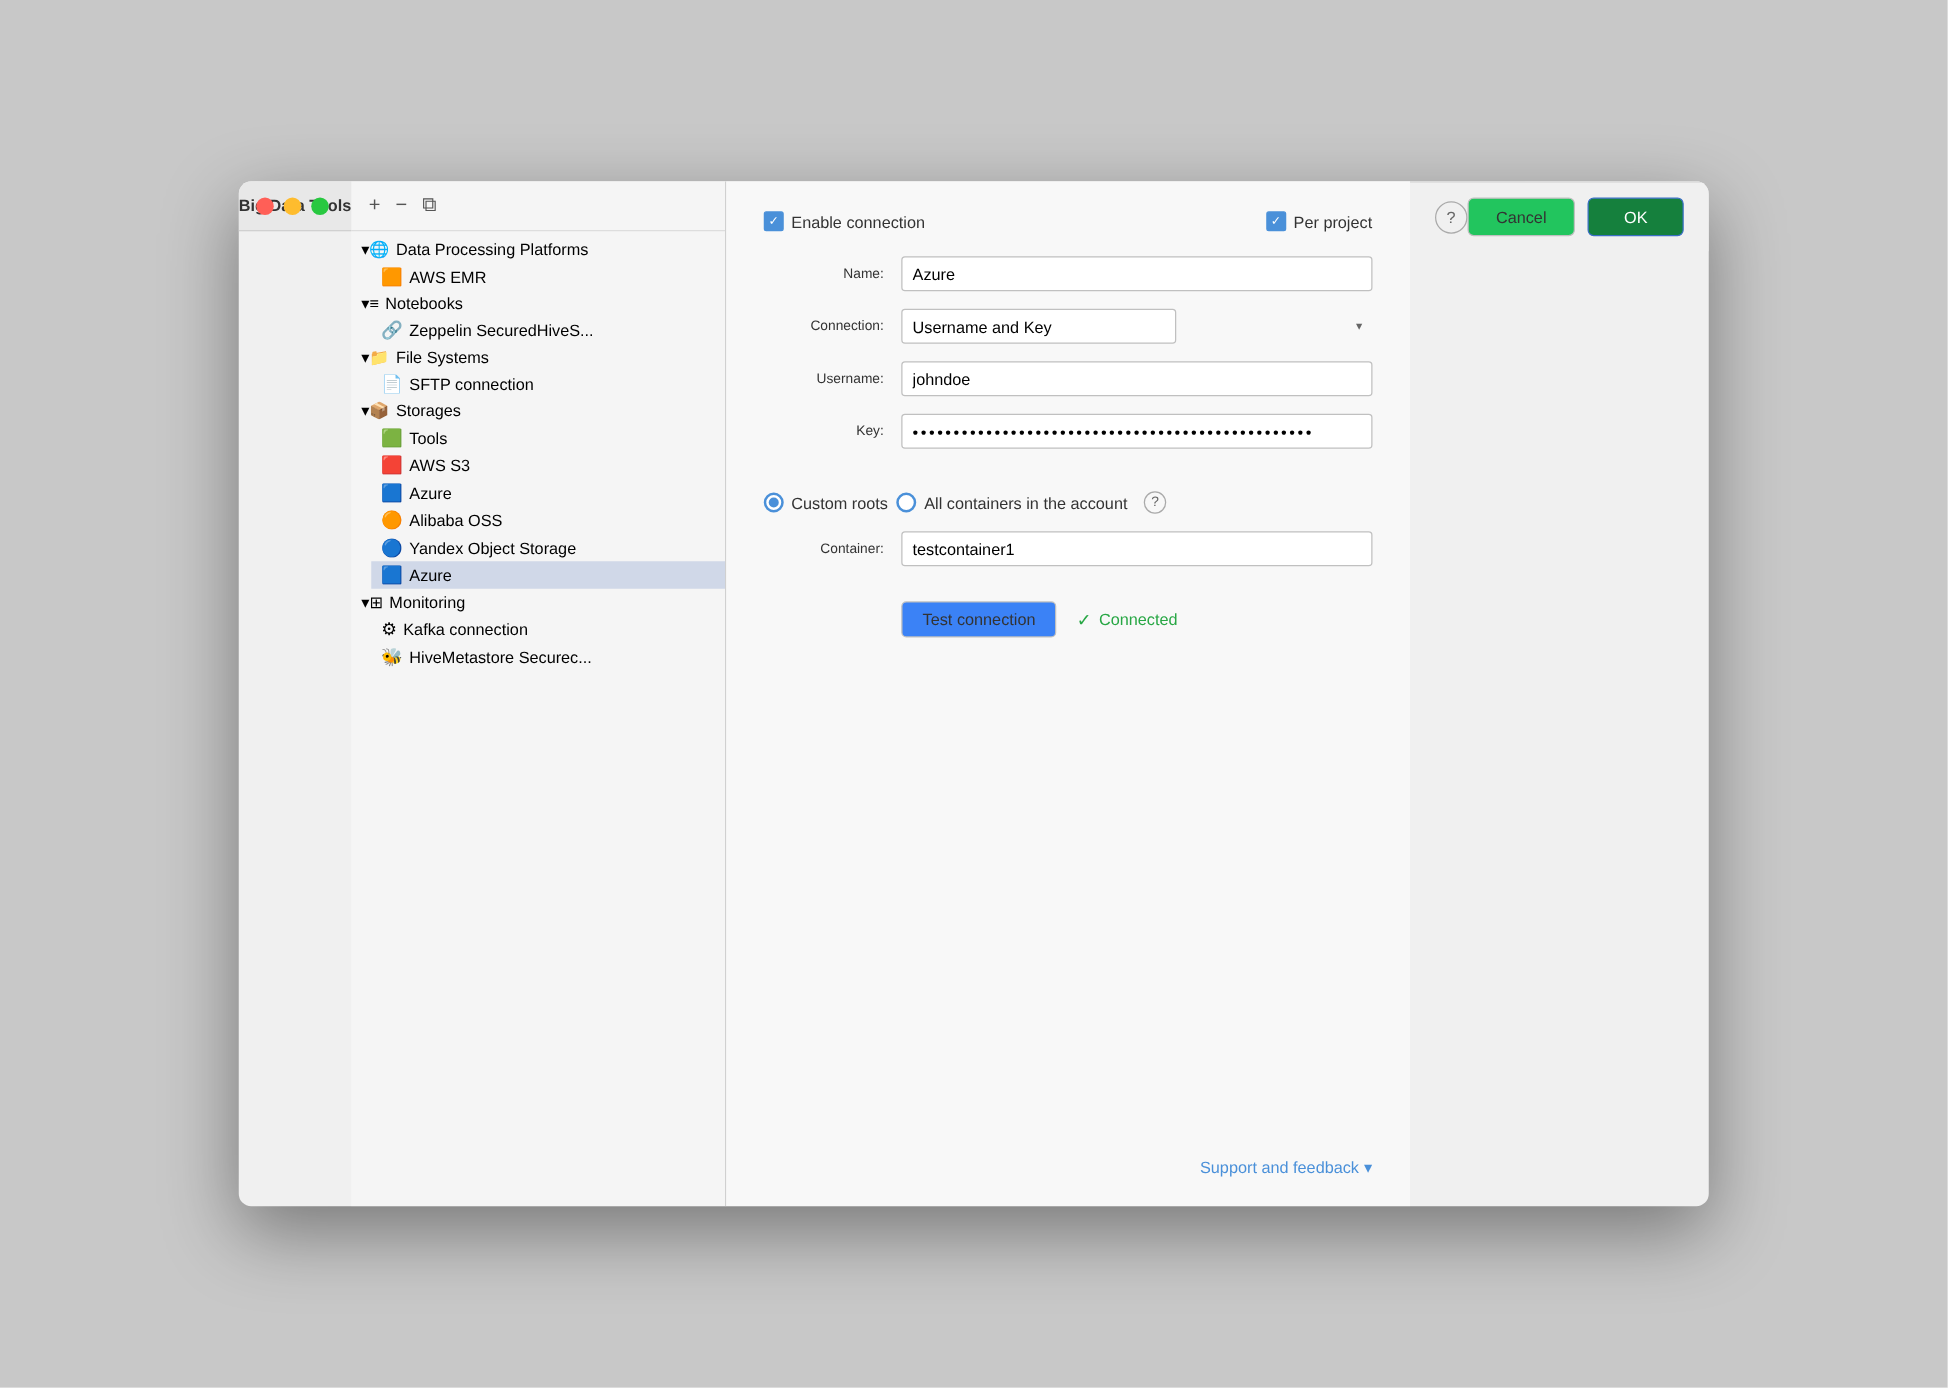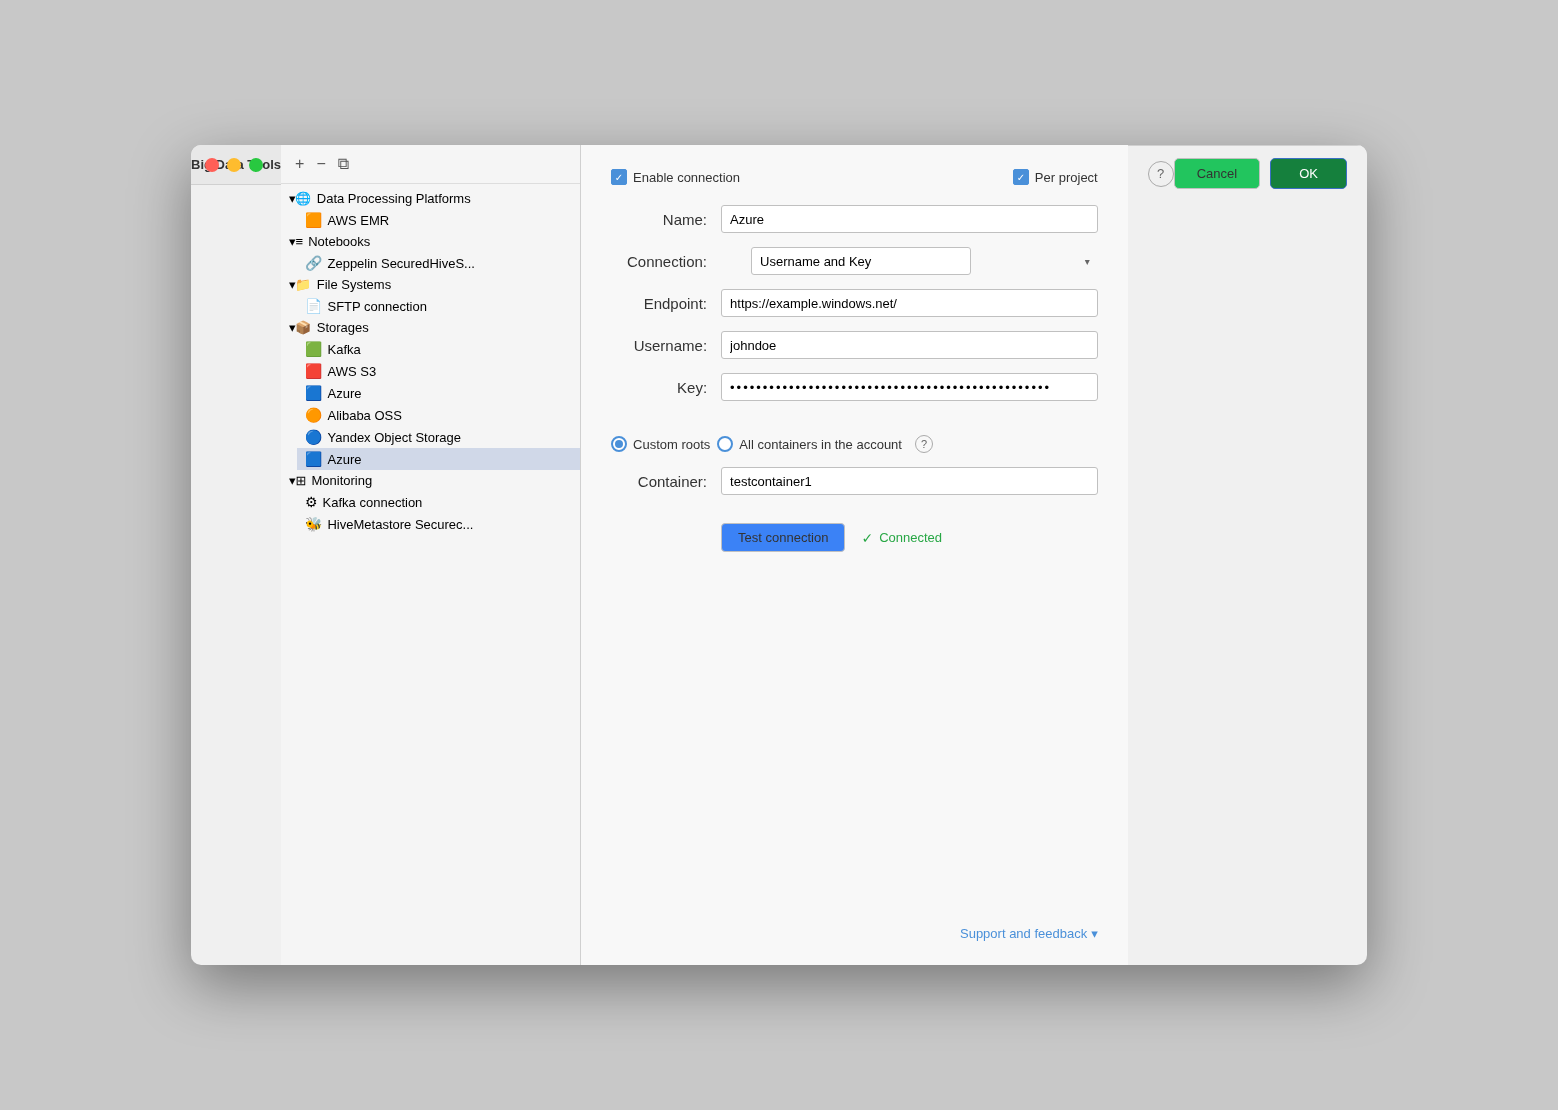--- a/index.html
+++ b/index.html
@@ -119,21 +119,21 @@
     .form-row {
       display: flex;
       align-items: center;
       margin-bottom: 14px;
     }
     .form-label {
       width: 110px;
       text-align: right;
       padding-right: 14px;
       color: #333;
-      font-size: 15px;
+      font-size: 11px;
       flex-shrink: 0;
     }
     .form-control {
       flex: 1;
       height: 28px;
       border: 1px solid #c0c0c0;
       border-radius: 3px;
       padding: 4px 8px;
       font-size: 13px;
       background: white;
@@ -164,21 +164,20 @@
       flex-shrink: 0;
       cursor: pointer;
     }
     .checkbox-label {
       font-size: 13px;
       color: #333;
     }
     .select-wrapper {
       position: relative;
       flex: 1;
-      margin-left: 30px;
     }
     .select-dropdown {
       width: 220px;
       height: 28px;
       border: 1px solid #c0c0c0;
       border-radius: 3px;
       padding: 4px 8px;
       font-size: 13px;
       background: white;
       appearance: none;
@@ -382,21 +381,21 @@
         </div>
 
         <div class="tree-group-header">
           <span class="chevron">▾</span>
           <span style="margin-right:5px;font-size:13px;">📦</span>
           <span>Storages</span>
         </div>
         <div class="tree-group">
           <div class="tree-item">
             <span class="icon">🟩</span>
-            <span>Kafka</span>
+            <span>Tools</span>
           </div>
           <div class="tree-item">
             <span class="icon">🟥</span>
             <span>AWS S3</span>
           </div>
           <div class="tree-item">
             <span class="icon">🟦</span>
             <span>Azure</span>
           </div>
           <div class="tree-item">
@@ -456,24 +455,20 @@
           <select class="select-dropdown">
             <option>Username and Key</option>
             <option>Account Key</option>
             <option>SAS Token</option>
             <option>Anonymous</option>
           </select>
           <span class="select-arrow">▾</span>
         </div>
       </div>
 
-      <div class="form-row">
-        <span class="form-label">Endpoint:</span>
-        <input class="form-control" type="text" value="https://example.windows.net/" style="">
-      </div>
 
       <div class="form-row">
         <span class="form-label">Username:</span>
         <input class="form-control" type="text" value="johndoe" style="">
       </div>
 
       <div class="form-row">
         <span class="form-label">Key:</span>
         <input class="form-control key-field" type="password" value="supersecretpassword123456789012345678901234567890" style="">
       </div>

